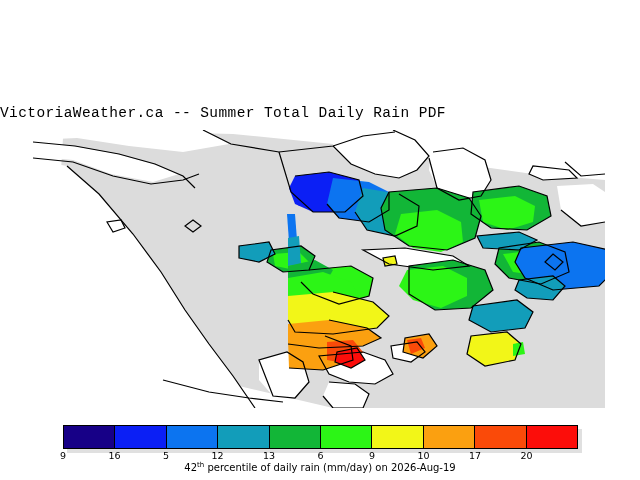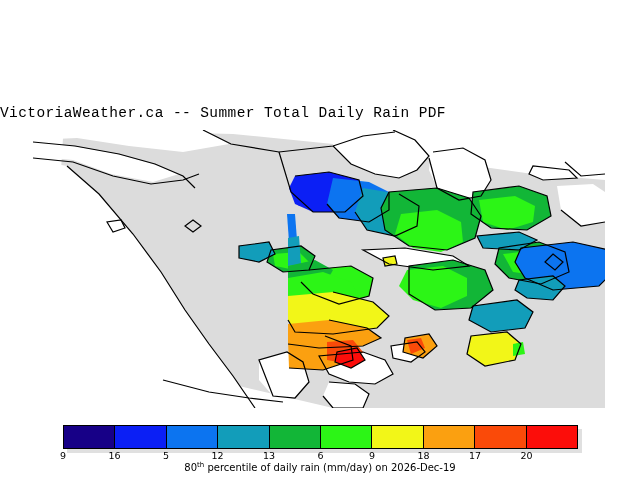--- a/index.html
+++ b/index.html
@@ -276,21 +276,21 @@
   </div>
 
   <div id="cb-ticks">
       <span class="cb-tick" style="left: 0%;">9</span>
       <span class="cb-tick" style="left: 10%;">16</span>
       <span class="cb-tick" style="left: 20%;">5</span>
       <span class="cb-tick" style="left: 30%;">12</span>
       <span class="cb-tick" style="left: 40%;">13</span>
       <span class="cb-tick" style="left: 50%;">6</span>
       <span class="cb-tick" style="left: 60%;">9</span>
-      <span class="cb-tick" style="left: 70%;">18</span>
+      <span class="cb-tick" style="left: 70%;">10</span>
       <span class="cb-tick" style="left: 80%;">17</span>
       <span class="cb-tick" style="left: 90%;">20</span>
       <span class="cb-tick" style="left: 100%; margin-top: 39px;">19</span>
     </div>
 
-  <div id="cb-caption"><span>80</span><span class="sup">th</span><span> percentile of daily rain (mm/day) on 2026-Dec-19</span></div>
+  <div id="cb-caption"><span>42</span><span class="sup">th</span><span> percentile of daily rain (mm/day) on 2026-Aug-19</span></div>
 
 </div>
 
 </body></html>

